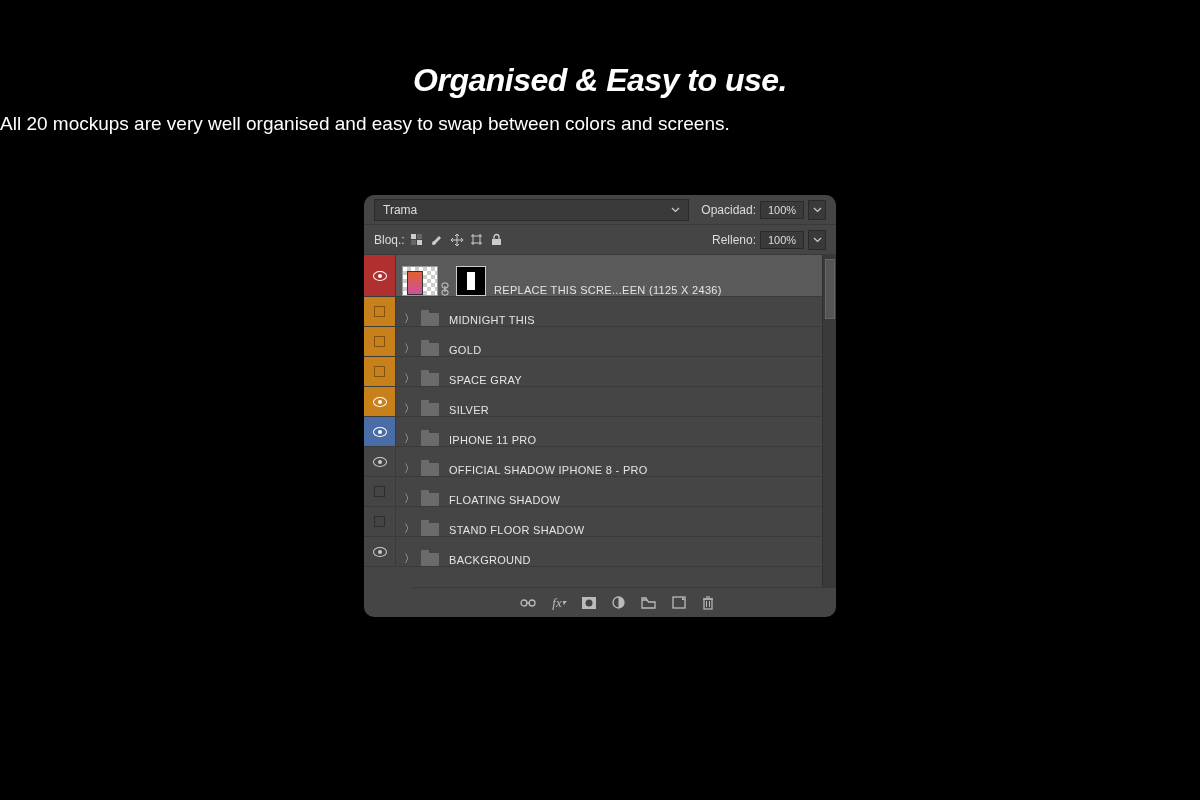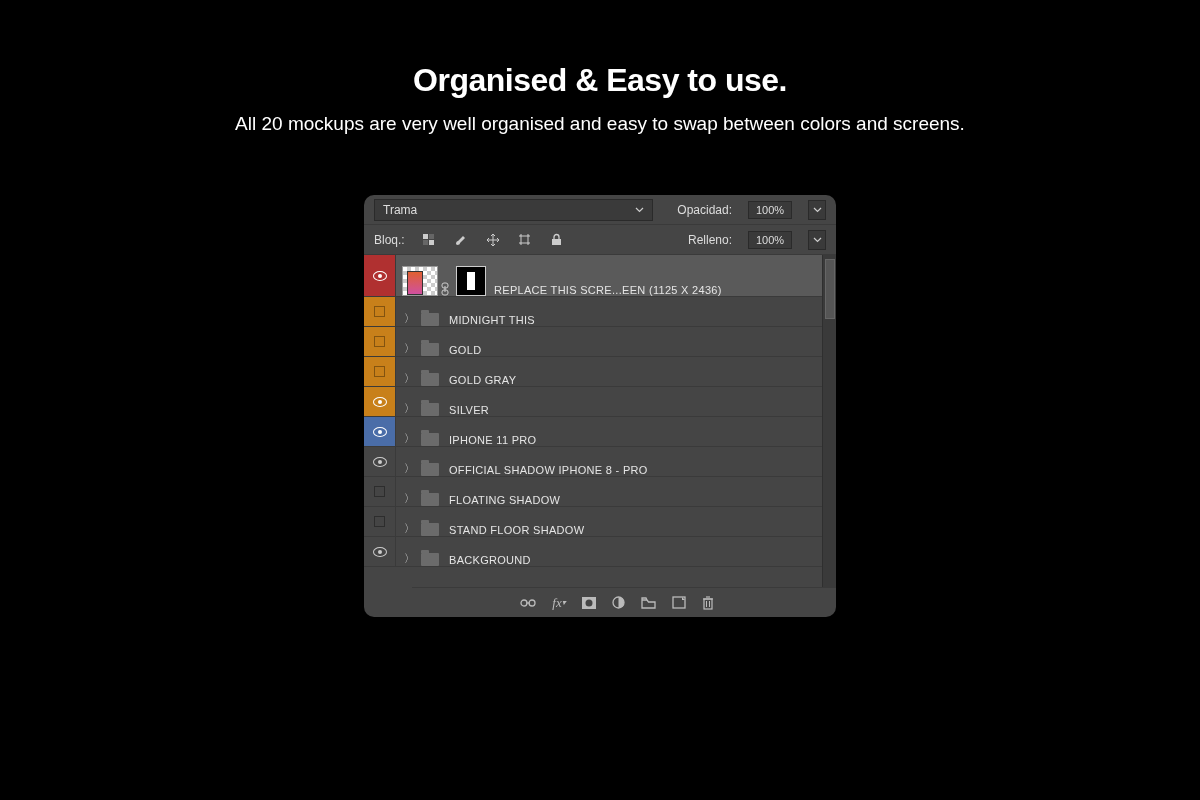--- a/index.html
+++ b/index.html
@@ -10,23 +10,23 @@
   font-family: -apple-system, BlinkMacSystemFont, "Helvetica Neue", Arial, sans-serif;
   color: #fff;
   overflow: hidden;
 }
 .hero-title {
   text-align: center;
   font-size: 32px;
   font-weight: 700;
   margin-top: 62px;
   letter-spacing: -0.5px;
+  font-style: italic;
 }
 .hero-subtitle {
-  text-align: center;
   font-size: 19px;
   font-weight: 400;
   margin-top: 14px;
   color: #fff;
 }
 .panel {
   width: 472px;
   margin: 60px auto 0;
   background: #454545;
   border-radius: 10px;
@@ -34,21 +34,21 @@
   font-family: Tahoma, Arial, sans-serif;
   font-size: 12px;
   color: #ddd;
 }
 .panel-row {
   display: flex;
   align-items: center;
   height: 30px;
   padding: 0 10px;
   border-bottom: 1px solid #3a3a3a;
-  gap: 16px;
+  gap: 4px;
 }
 .panel-row:last-child { border-bottom: none; }
 .blend-select {
   flex: 1;
   display: flex;
   align-items: center;
   justify-content: space-between;
   background: #3a3a3a;
   border: 1px solid #2a2a2a;
   height: 22px;
@@ -353,21 +353,21 @@
             <span class="expand-arrow">〉</span>
             <span class="folder-icon"></span>
             <span class="layer-name">GOLD</span>
           </div>
           <div class="layer-row color-orange">
             <div class="vis-box">
               <span style="width: 11px; height: 11px; border: 1.5px solid rgba(0, 0, 0, 0.35);"></span>
             </div>
             <span class="expand-arrow">〉</span>
             <span class="folder-icon"></span>
-            <span class="layer-name">GOLD GRAY</span>
+            <span class="layer-name">SPACE GRAY</span>
           </div>
           <div class="layer-row color-orange">
             <div class="vis-box">
               <span class="eye-icon" style="color: rgb(255, 255, 255);"></span>
             </div>
             <span class="expand-arrow">〉</span>
             <span class="folder-icon"></span>
             <span class="layer-name">SILVER</span>
           </div>
           <div class="layer-row color-blue">

